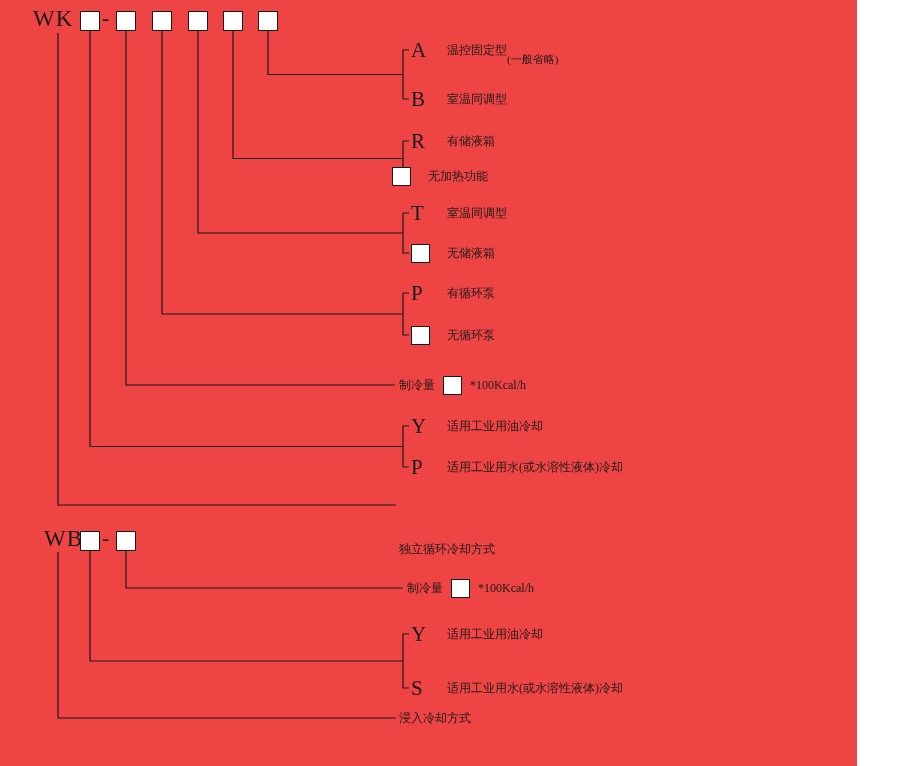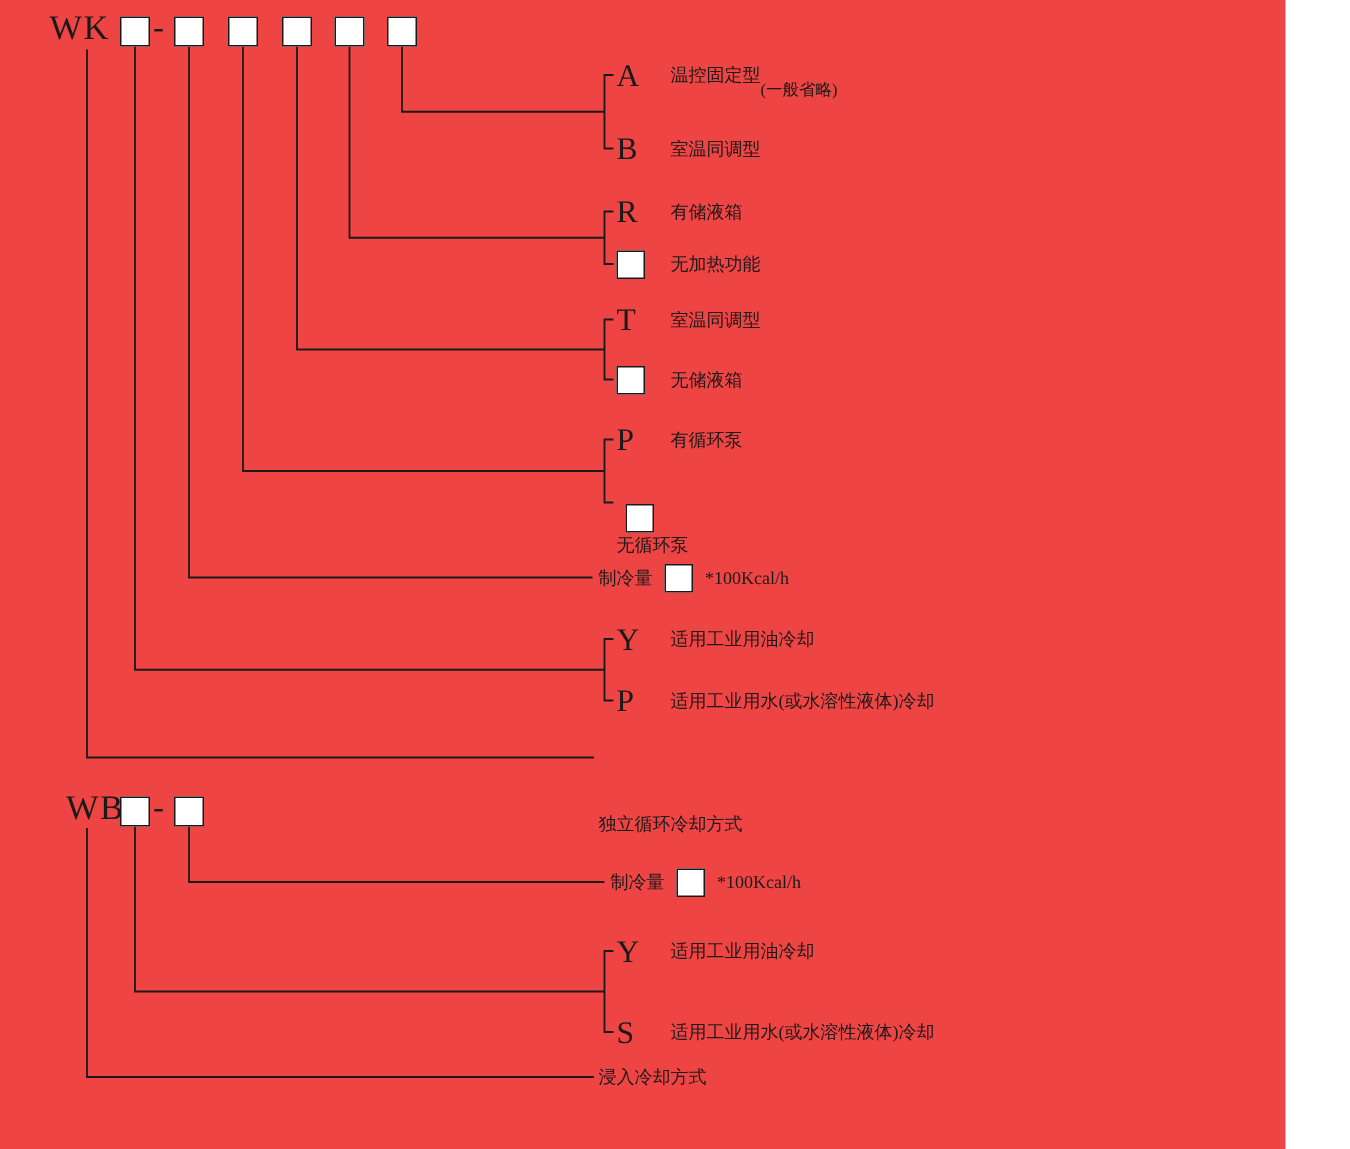--- a/index.html
+++ b/index.html
@@ -111,41 +111,41 @@
   <div class="row" style="left:411px; top:86px;">
     <span class="key">B</span>
     <span class="label">室温同调型</span>
   </div>
 
   <div class="row" style="left:411px; top:128px;">
     <span class="key">R</span>
     <span class="label">有储液箱</span>
   </div>
 
-  <div class="row" style="left:411px; top:163px;">
+  <div class="row" style="left:392px; top:163px;">
     <span class="kbox"></span>
     <span class="label">无加热功能</span>
   </div>
 
   <div class="row" style="left:411px; top:200px;">
     <span class="key">T</span>
     <span class="label">室温同调型</span>
   </div>
 
   <div class="row" style="left:411px; top:240px;justify-content:space-between;">
     <span class="kbox"></span>
     <span class="label">无储液箱</span>
   </div>
 
   <div class="row" style="left:411px; top:280px;">
     <span class="key">P</span>
     <span class="label">有循环泵</span>
   </div>
 
-  <div class="row" style="left:411px; top:336px;flex-direction:column;">
+  <div class="row" style="left:411px; top:322px;">
     <span class="kbox"></span>
     <span class="label">无循环泵</span>
   </div>
 
   <div class="row" style="left:399px; top:372px;">
     <span class="label">制冷量</span>
     <span class="cap-box"></span>
     <span class="label">*100Kcal/h</span>
   </div>
 

